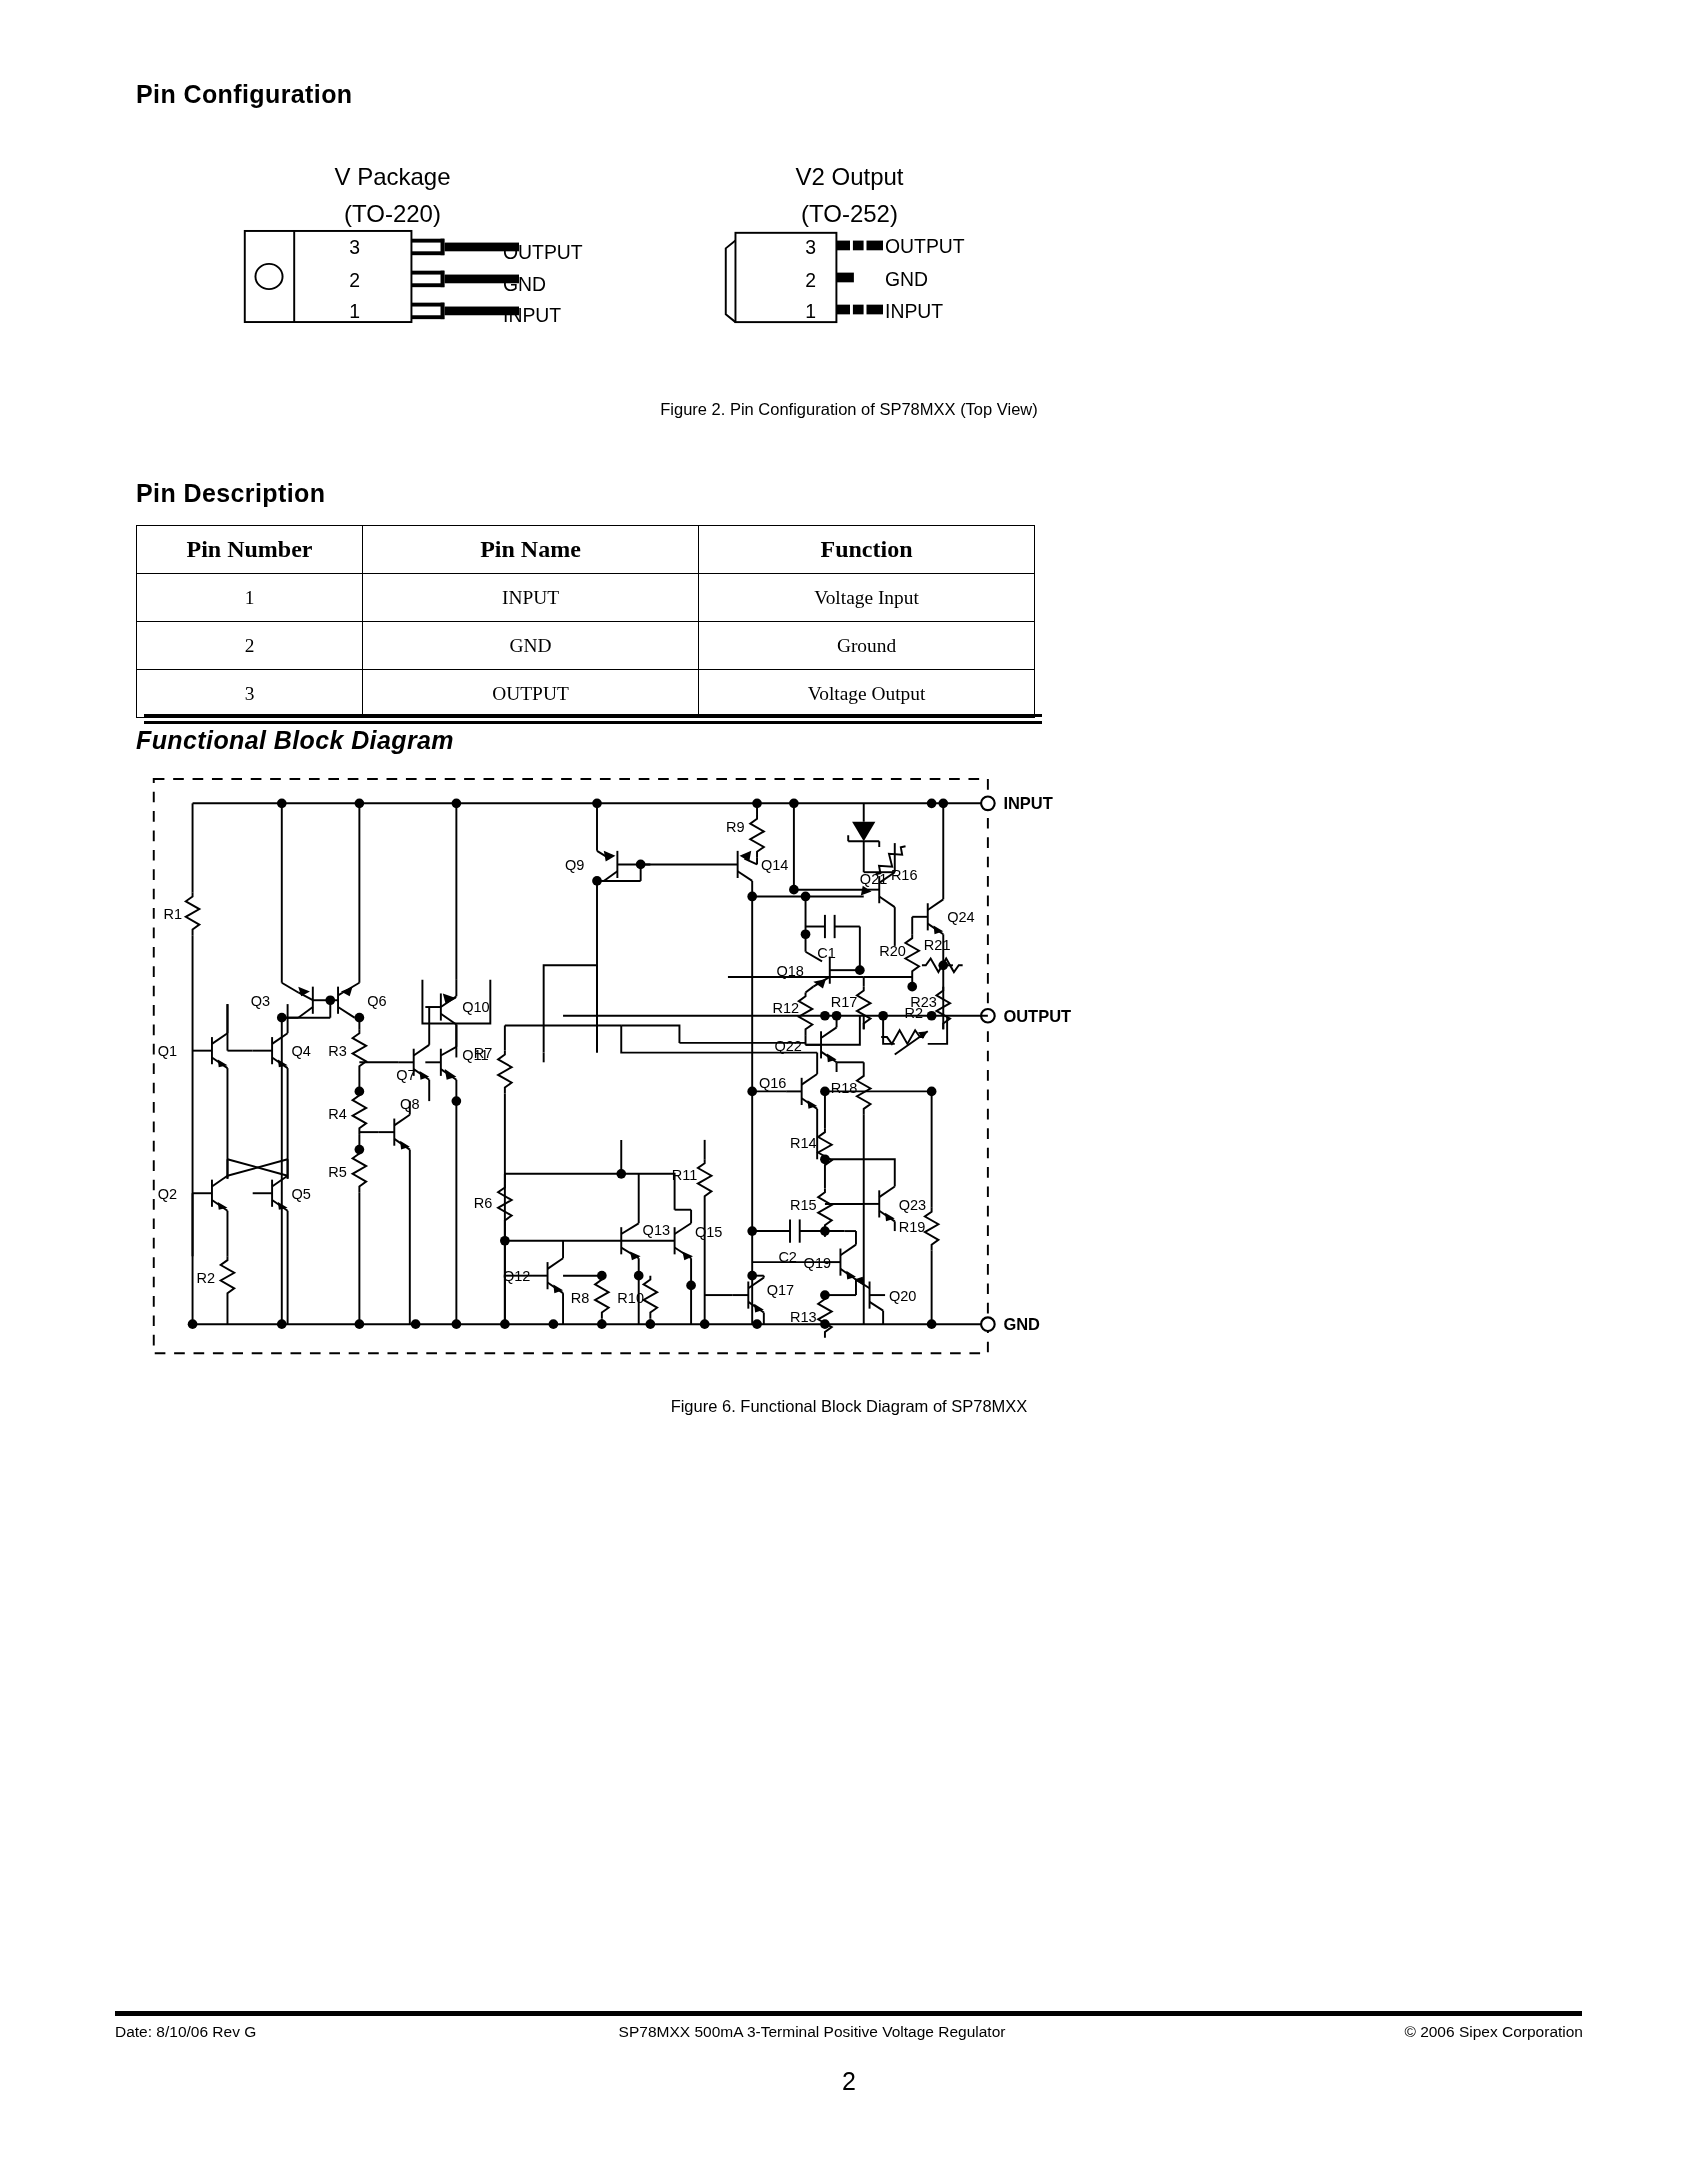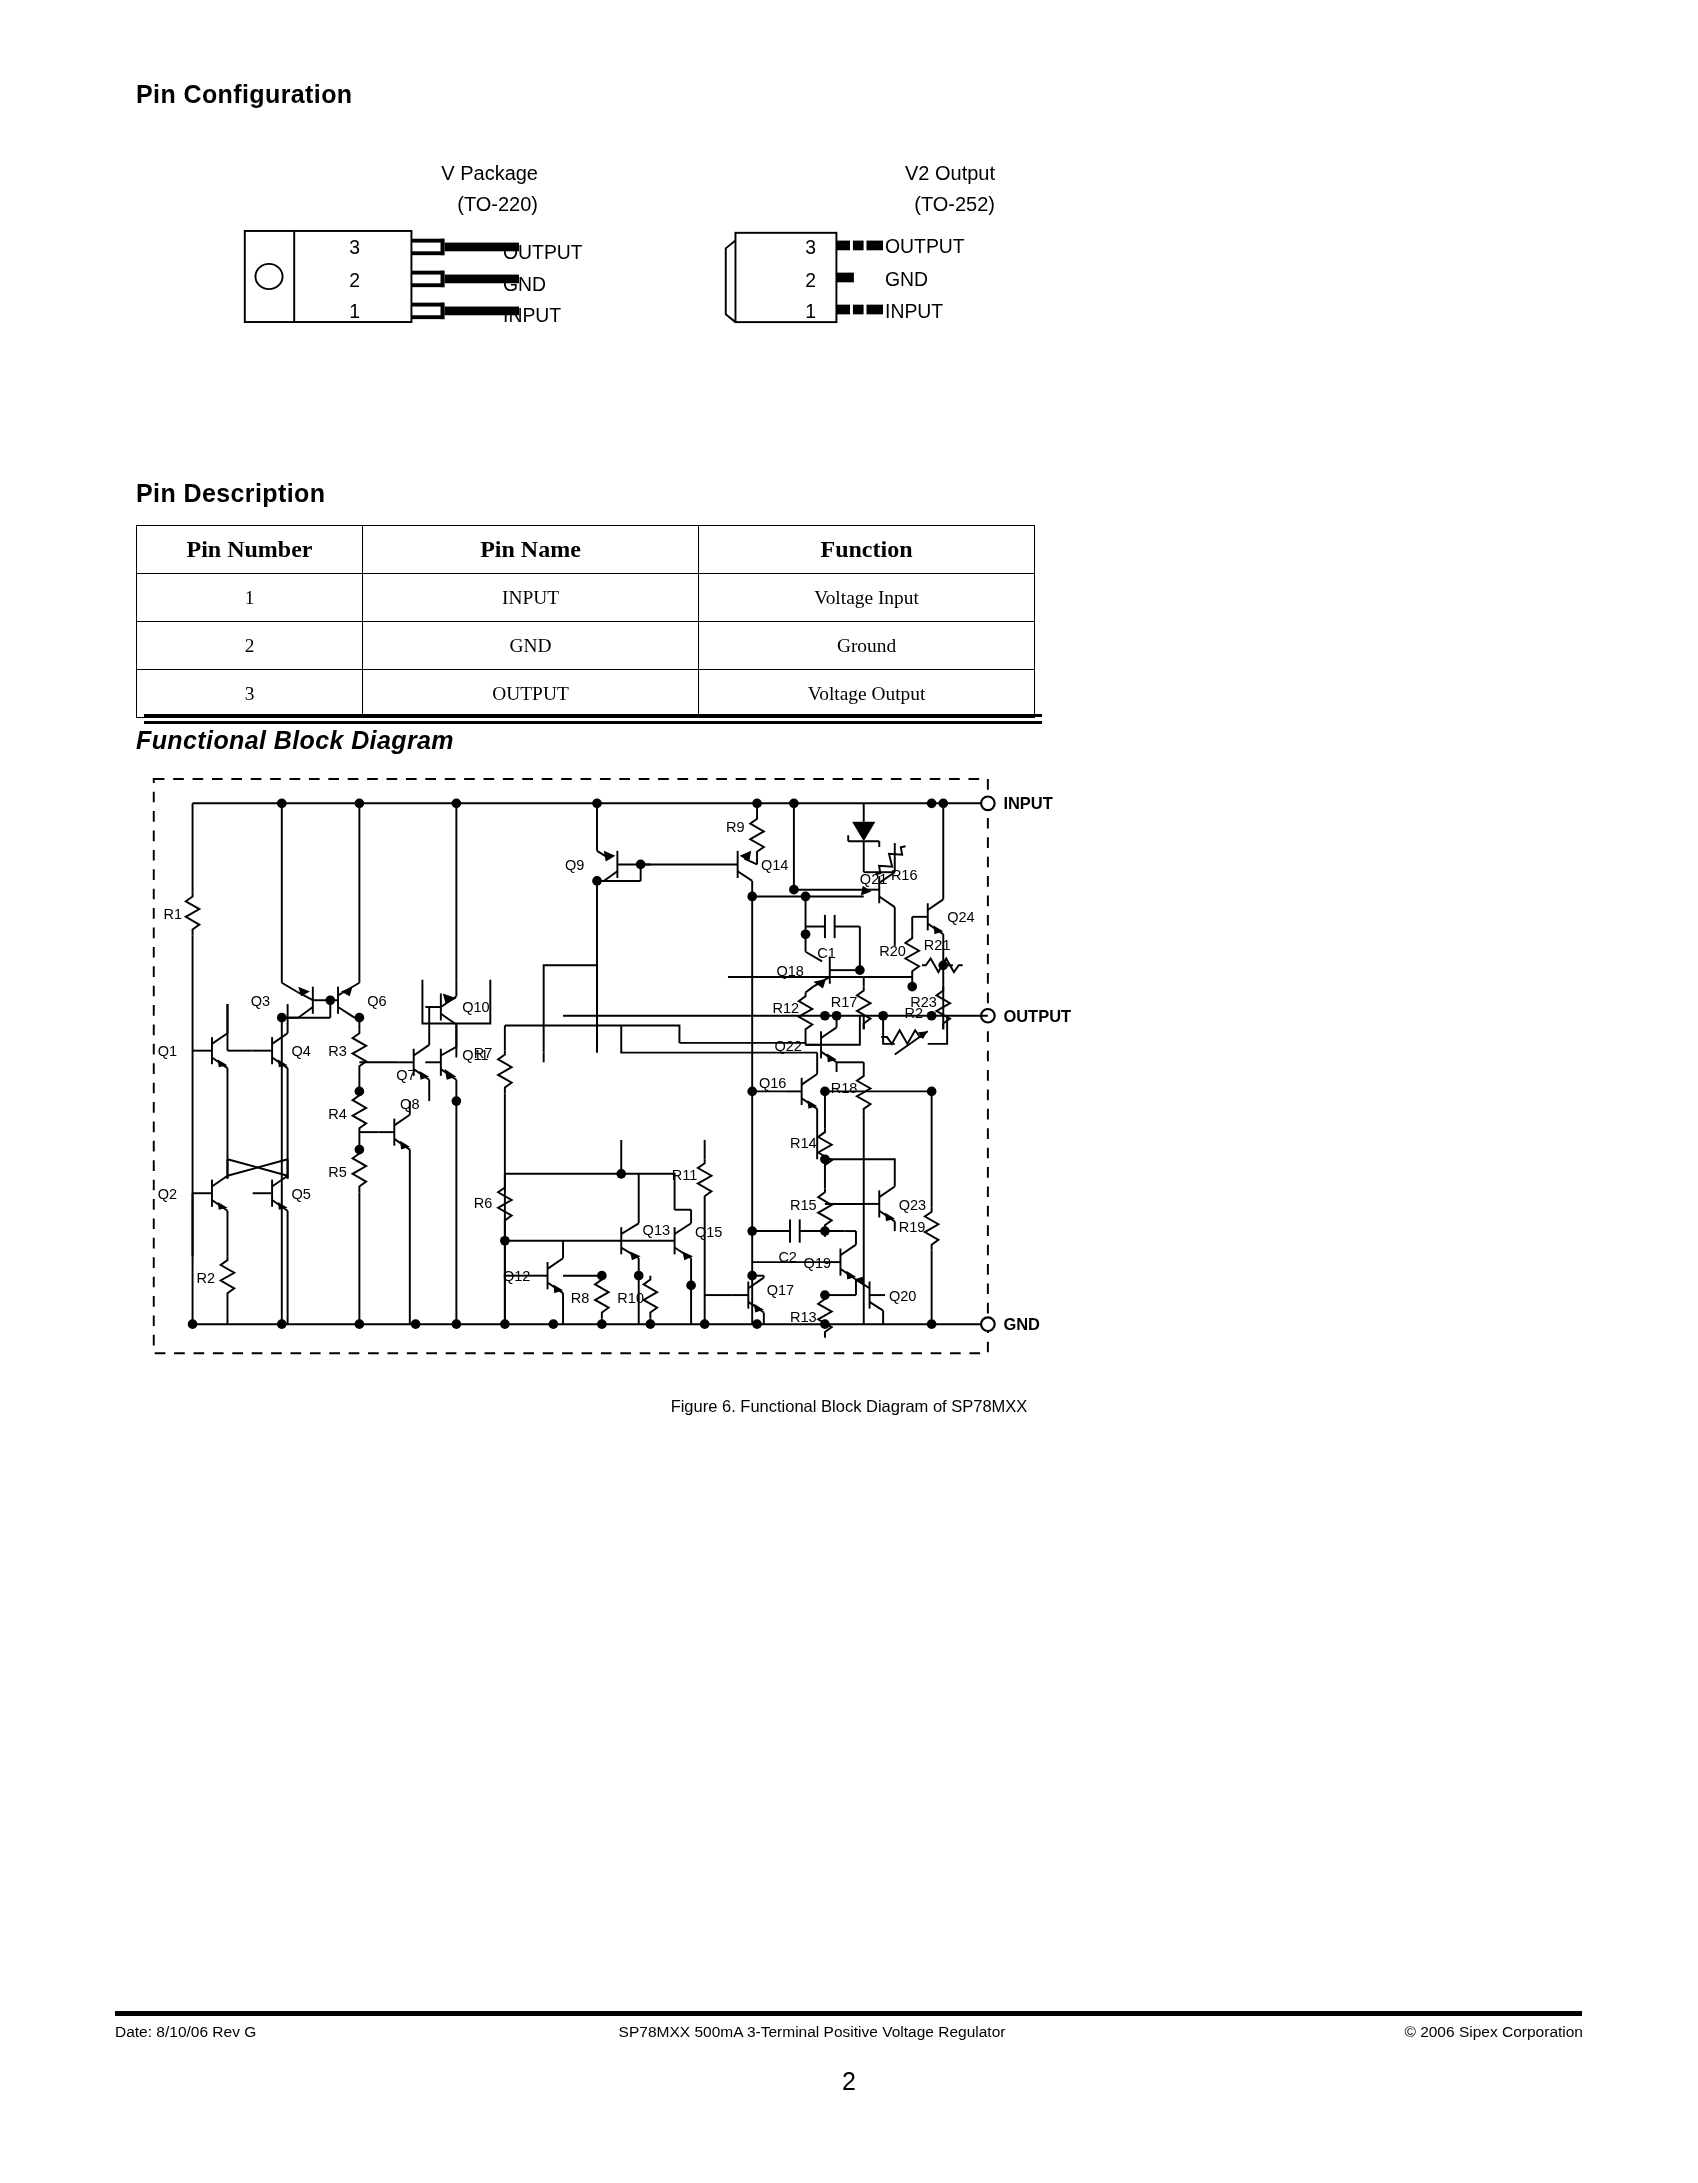--- a/index.html
+++ b/index.html
@@ -3,21 +3,21 @@
 <meta charset="utf-8">
 <style>
   html,body{margin:0;padding:0;background:#fff;}
   body{width:1698px;height:2183px;position:relative;
        font-family:"Liberation Sans",sans-serif;color:#000;}
   .page{position:absolute;inset:0;}
 
   h2.sect{position:absolute;margin:0;font-size:25px;font-weight:bold;
           letter-spacing:0.4px;font-family:"Liberation Sans",sans-serif;}
 
-  .pkg-title{position:absolute;text-align:right;font-size:20px;line-height:1.55;}
+  .pkg-title{position:absolute;text-align:center;font-size:24px;line-height:1.55;}
 
   .pinlbl{position:absolute;font-size:19.4px;}
   .pinnum{position:absolute;font-size:19.4px;text-align:right;}
 
   .figcap{position:absolute;width:100%;text-align:center;font-size:16.5px;}
 
   table.pindesc{position:absolute;border-collapse:collapse;
                 font-family:"Liberation Serif",serif;}
   table.pindesc th,table.pindesc td{border:1.9px solid #000;text-align:center;
         font-size:19.4px;padding:0;height:47px;vertical-align:middle;}
@@ -108,20 +108,21 @@
   </svg>
 
   <div class="pinnum" style="left:767px;top:236px;width:49px;">3</div>
   <div class="pinnum" style="left:767px;top:269px;width:49px;">2</div>
   <div class="pinnum" style="left:767px;top:300px;width:49px;">1</div>
 
   <div class="pinlbl" style="left:885px;top:235px;">OUTPUT</div>
   <div class="pinlbl" style="left:885px;top:268px;">GND</div>
   <div class="pinlbl" style="left:885px;top:300px;">INPUT</div>
 
+  <div class="figcap" style="left:0;top:400px;">Figure 2. Pin Configuration of SP78MXX (Top View)</div>
 
   <h2 class="sect" style="left:136px;top:479px;">Pin Description</h2>
 
   <table class="pindesc" style="left:136px;top:525px;">
     <thead>
       <tr>
         <th class="c1w">Pin Number</th>
         <th class="c2w">Pin Name</th>
         <th class="c3w">Function</th>
       </tr>

